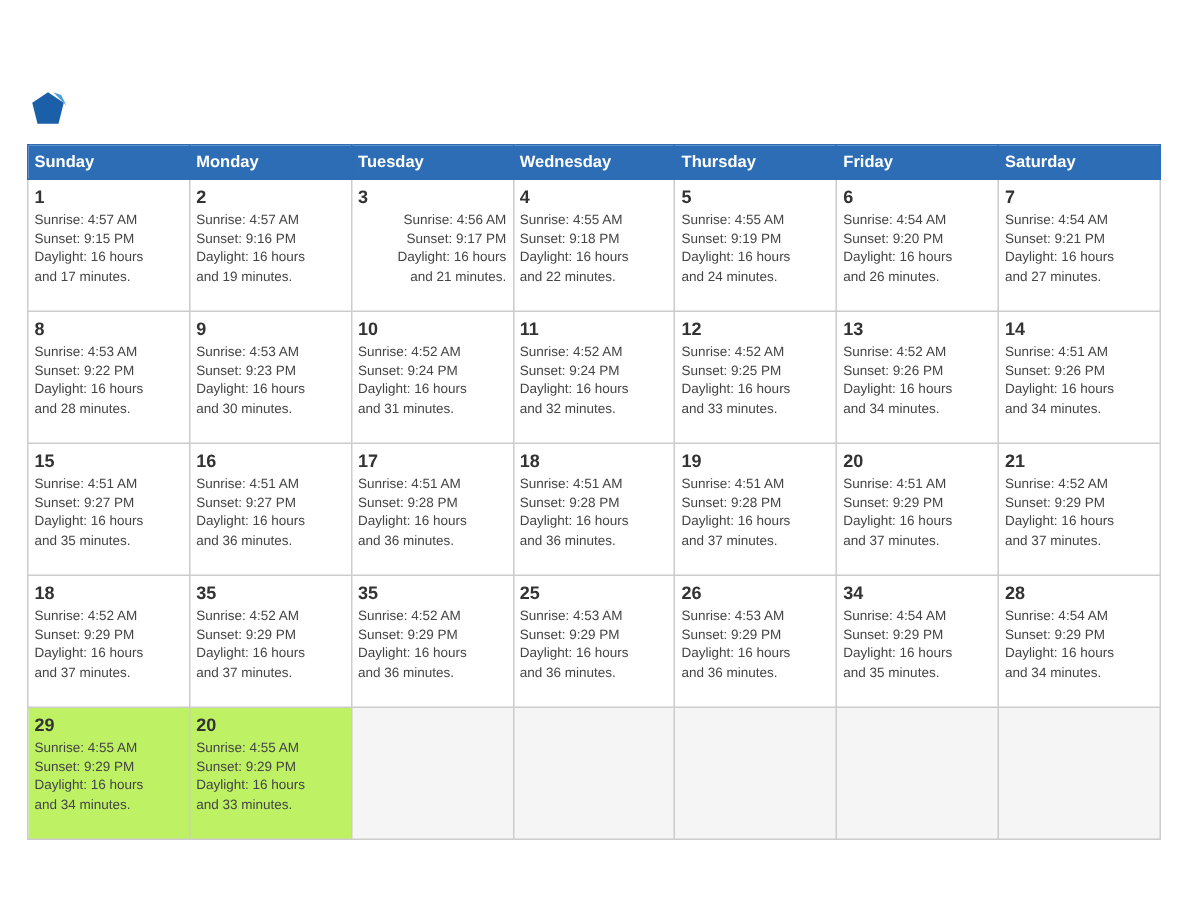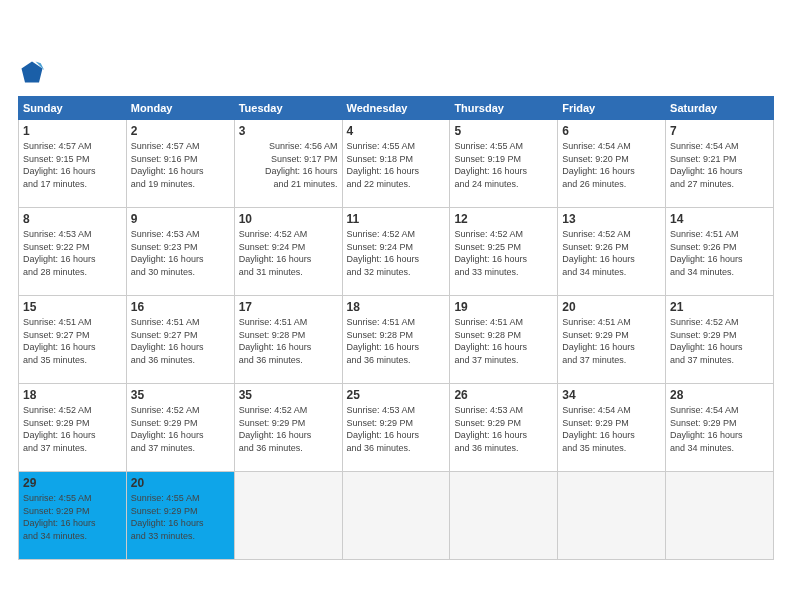--- a/index.html
+++ b/index.html
@@ -67,21 +67,21 @@
     }
     .calendar tbody td {
       border: 1px solid #ccc;
       vertical-align: top;
       padding: 4px 4px 3px 4px;
       width: 107px;
       height: 88px;
       background: #fff;
     }
     .calendar tbody tr:last-child td {
-      background: #0ea5e9;
+      background: #bef264;
     }
     .day-num {
       font-size: 12px;
       font-weight: bold;
       color: #333;
       display: block;
       margin-bottom: 2px;
     }
     .day-info {
       color: #444;

